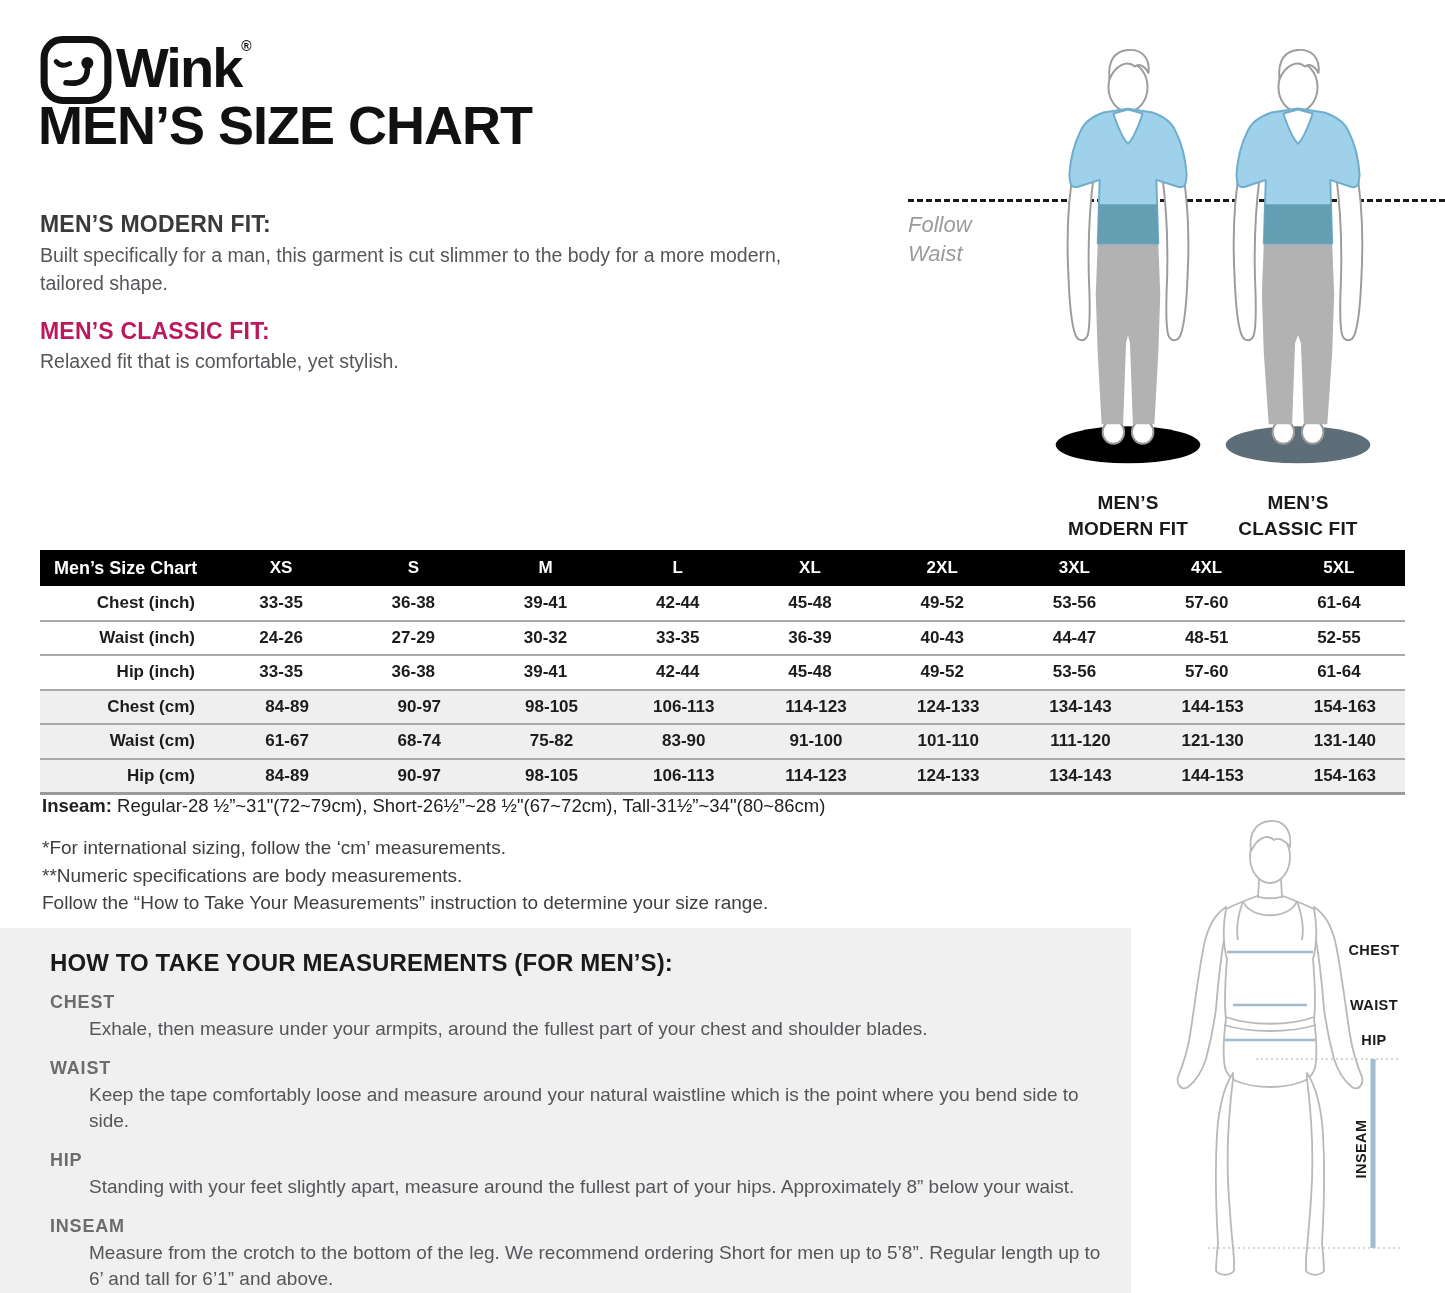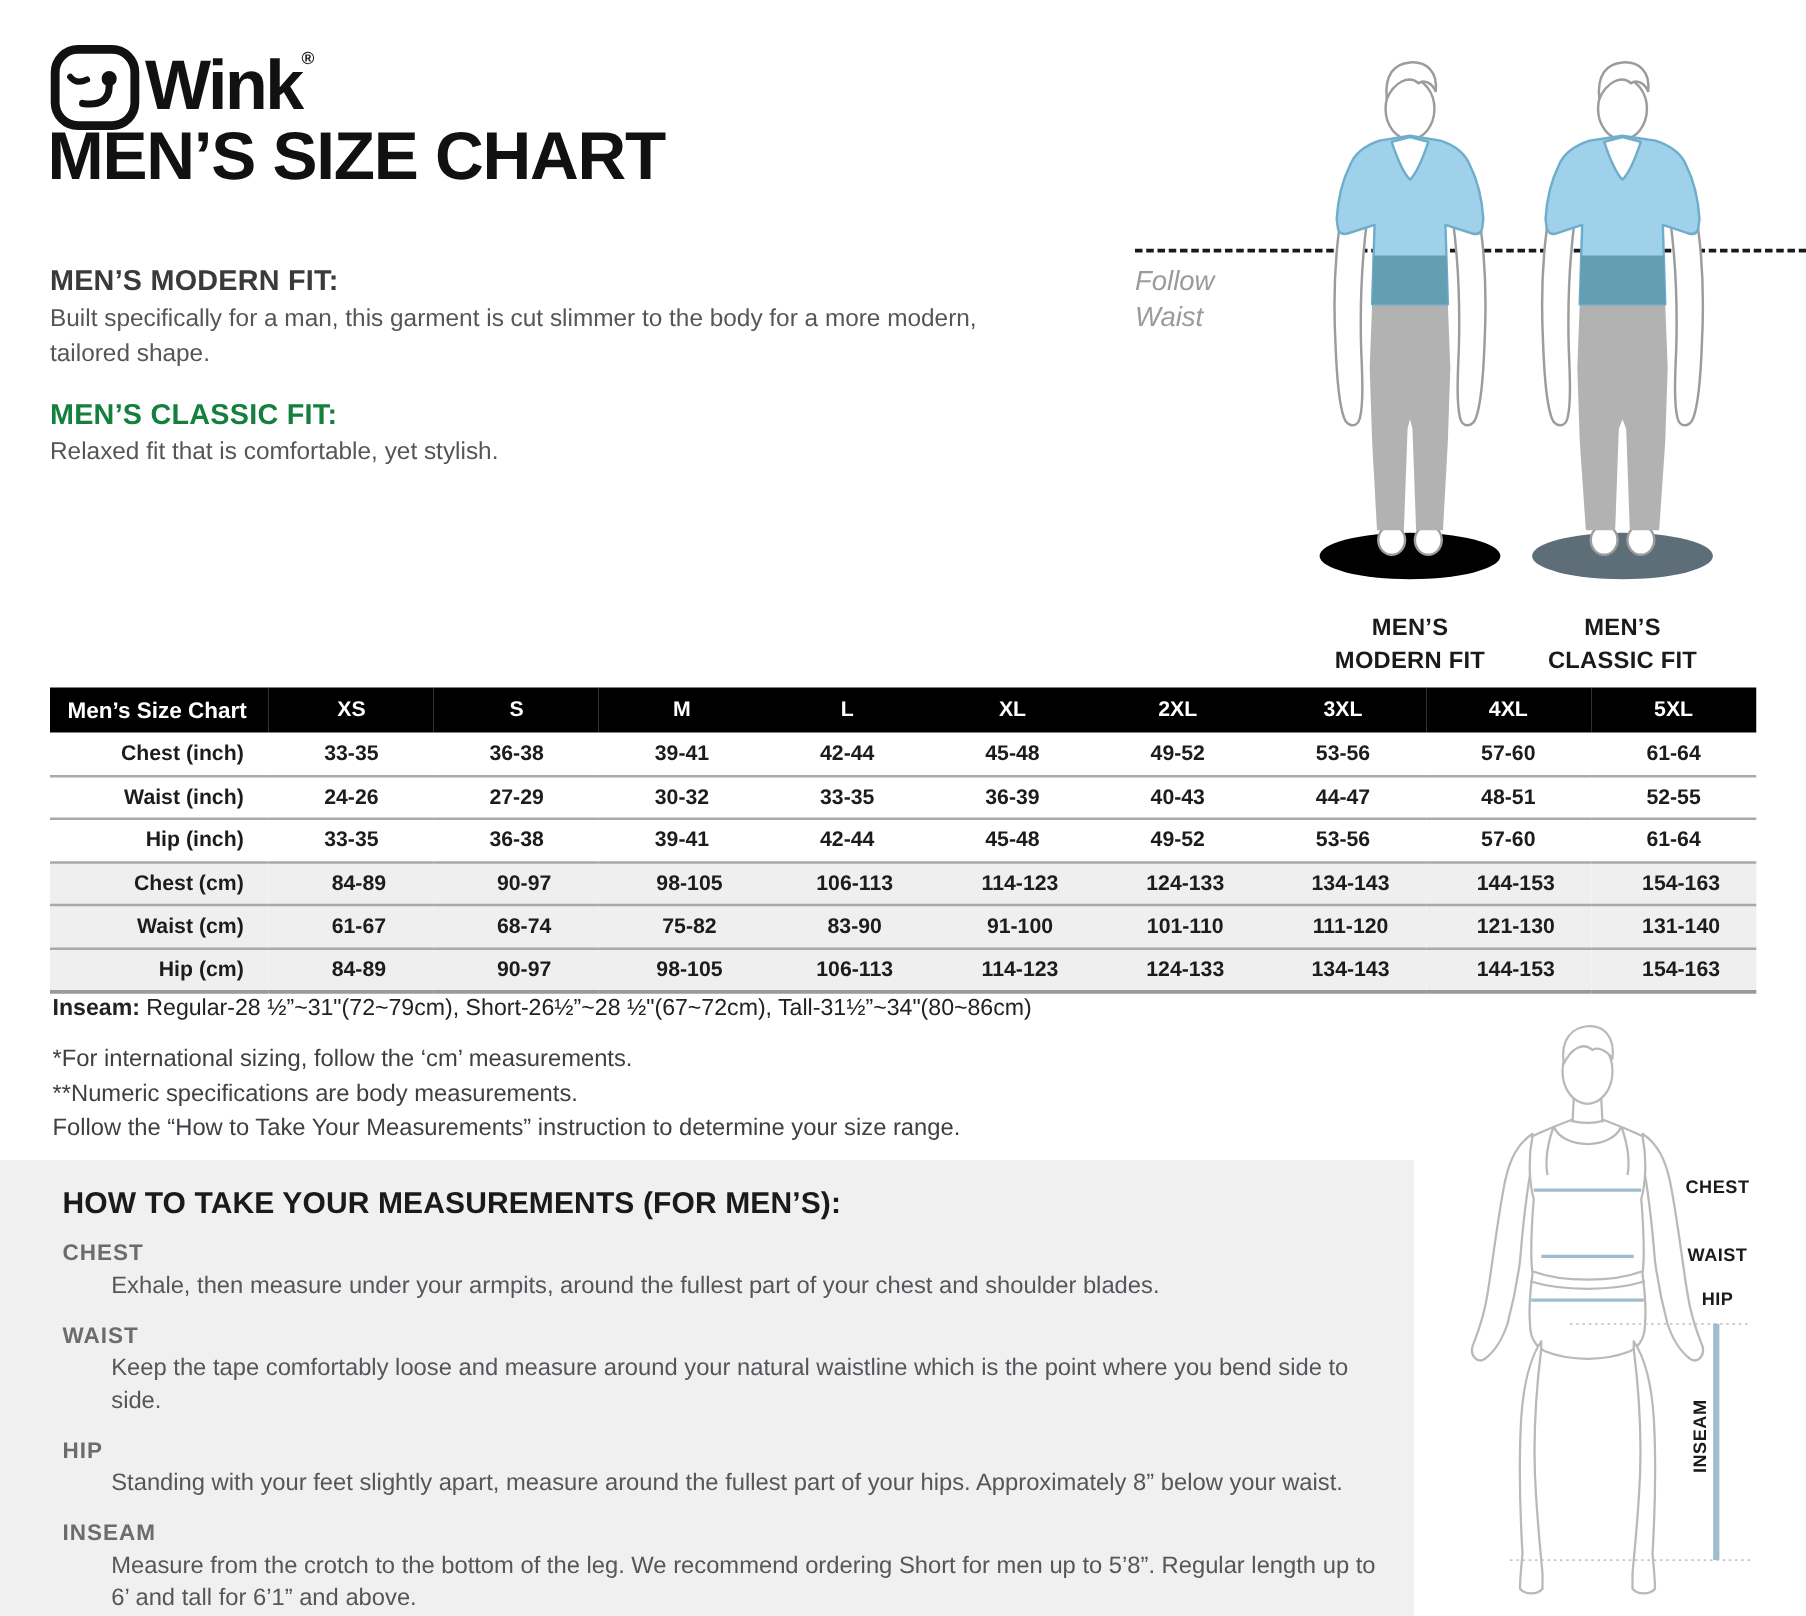--- a/index.html
+++ b/index.html
@@ -11,21 +11,21 @@
   
   .logo-row { position:absolute; left:40px; top:36px; display:flex; align-items:flex-start; }
   .logo-icon { width:72px; height:68px; }
   .brand-name { font-size:56px; font-weight:700; letter-spacing:-2px; color:#111; line-height:64px; margin-left:4px;}
   .brand-reg { font-size:14px; font-weight:700; vertical-align:top; line-height:20px; color:#111; }
   .page-title { position:absolute; left:38px; top:94px; font-size:54px; font-weight:700; letter-spacing:-1px; color:#111; }
 
   
   .fit-heading { position:absolute; left:40px; font-size:23px; font-weight:700; letter-spacing:0.2px; }
   .fit-heading.modern { top:211px; color:#3a3a3a; }
-  .fit-heading.classic { top:318px; color:#15803d; }
+  .fit-heading.classic { top:318px; color:#be185d; }
   .fit-body { position:absolute; left:40px; width:810px; font-size:19.5px; color:#55565a; line-height:28px; }
   .fit-body.modern { top:241px; }
   .fit-body.classic { top:347px; }
 
   
   .fit-illo { position:absolute; left:900px; top:40px; width:545px; height:505px; }
   .natural-waist-line { position:absolute; left:8px; right:0; top:159px; border-top:3px dashed #1a1a1a; }
   .natural-waist-label { position:absolute; left:8px; top:170px; font-size:22px; font-style:italic; color:#9b9b9b; line-height:29px; }
   .figure-wrap { position:absolute; top:8px; width:180px; height:430px; }
   .figure-wrap.modern { left:138px; }

